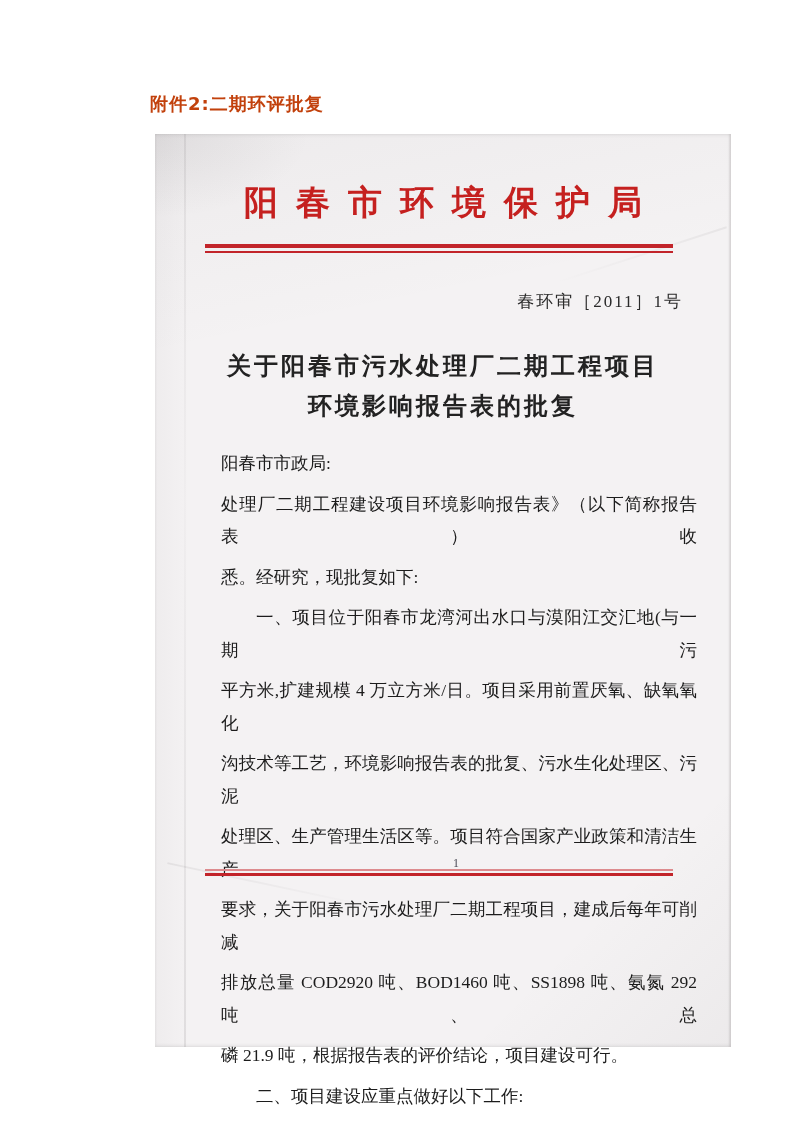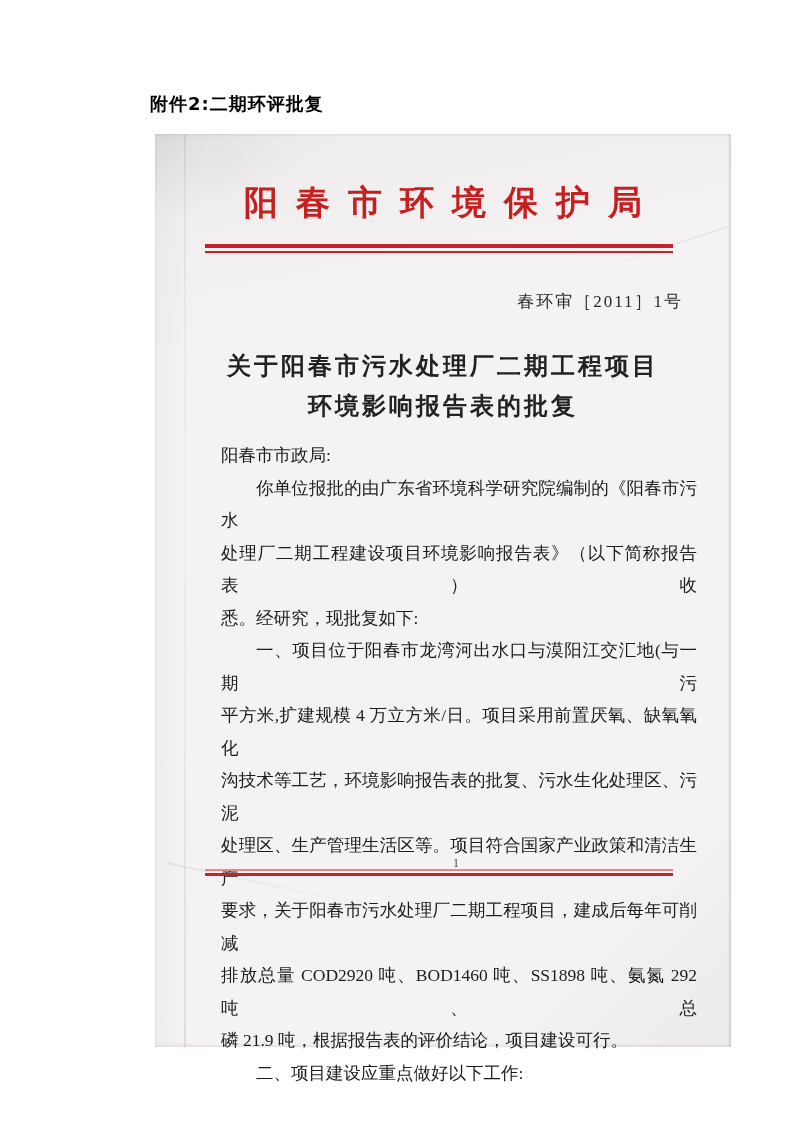--- a/index.html
+++ b/index.html
@@ -11,21 +11,21 @@
     overflow: hidden;
   }
   .page { position: absolute; inset: 0; }
 
   .attachment-label {
     position: absolute;
     left: 150px; top: 92px;
     font-family: "DejaVu Sans", "Liberation Sans", sans-serif;
     font-weight: bold;
     font-size: 18px;
-    color: #000000;
+    color: #c2410c;
     letter-spacing: 1px;
   }
 
   .paper {
     position: absolute;
     left: 155px; top: 134px;
     width: 576px; height: 913px;
     background:
       radial-gradient(220px 120px at 0% 0%, rgba(90,85,88,0.10), rgba(90,85,88,0) 70%),
       linear-gradient(168deg, rgba(60,55,60,0.035) 0%, rgba(60,55,60,0) 22%),
@@ -105,21 +105,21 @@
   }
 
   .body-text {
     position: absolute;
     left: 66px; top: 305px;
     width: 476px;
     font-size: 17.5px;
     line-height: 32.5px;
     color: #1c1c1c;
   }
-  .body-line { min-height: 32.5px; }
+  .body-line { min-height: 32.5px; margin-top: 8px; }
   .body-line.indent { text-indent: 2em; }
   .body-line.full { text-align: justify; text-align-last: justify; }
 
   .footer-rule {
     position: absolute;
     left: 50px; top: 735px;
     width: 468px; height: 2px;
     border-top: 2px solid #dd8b8e;
     border-bottom: 3px solid var(--rule, #c2242a);
   }
@@ -154,21 +154,20 @@
 
     <div class="doc-number">春环审［2011］1号</div>
 
     <div class="doc-title">
       <div>关于阳春市污水处理厂二期工程项目</div>
       <div>环境影响报告表的批复</div>
     </div>
 
     <div class="body-text">
       <div class="body-line">阳春市市政局:</div>
-      <div class="body-line indent full">你单位报批的由广东省环境科学研究院编制的《阳春市污水</div>
       <div class="body-line full">处理厂二期工程建设项目环境影响报告表》（以下简称报告表）收</div>
       <div class="body-line">悉。经研究，现批复如下:</div>
       <div class="body-line indent full">一、项目位于阳春市龙湾河出水口与漠阳江交汇地(与一期污</div>
       <div class="body-line full">平方米,扩建规模 4 万立方米/日。项目采用前置厌氧、缺氧氧化</div>
       <div class="body-line full">沟技术等工艺，环境影响报告表的批复、污水生化处理区、污泥</div>
       <div class="body-line full">处理区、生产管理生活区等。项目符合国家产业政策和清洁生产</div>
       <div class="body-line full">要求，关于阳春市污水处理厂二期工程项目，建成后每年可削减</div>
       <div class="body-line full">排放总量 COD2920 吨、BOD1460 吨、SS1898 吨、氨氮 292 吨、总</div>
       <div class="body-line">磷 21.9 吨，根据报告表的评价结论，项目建设可行。</div>
       <div class="body-line indent">二、项目建设应重点做好以下工作:</div>

